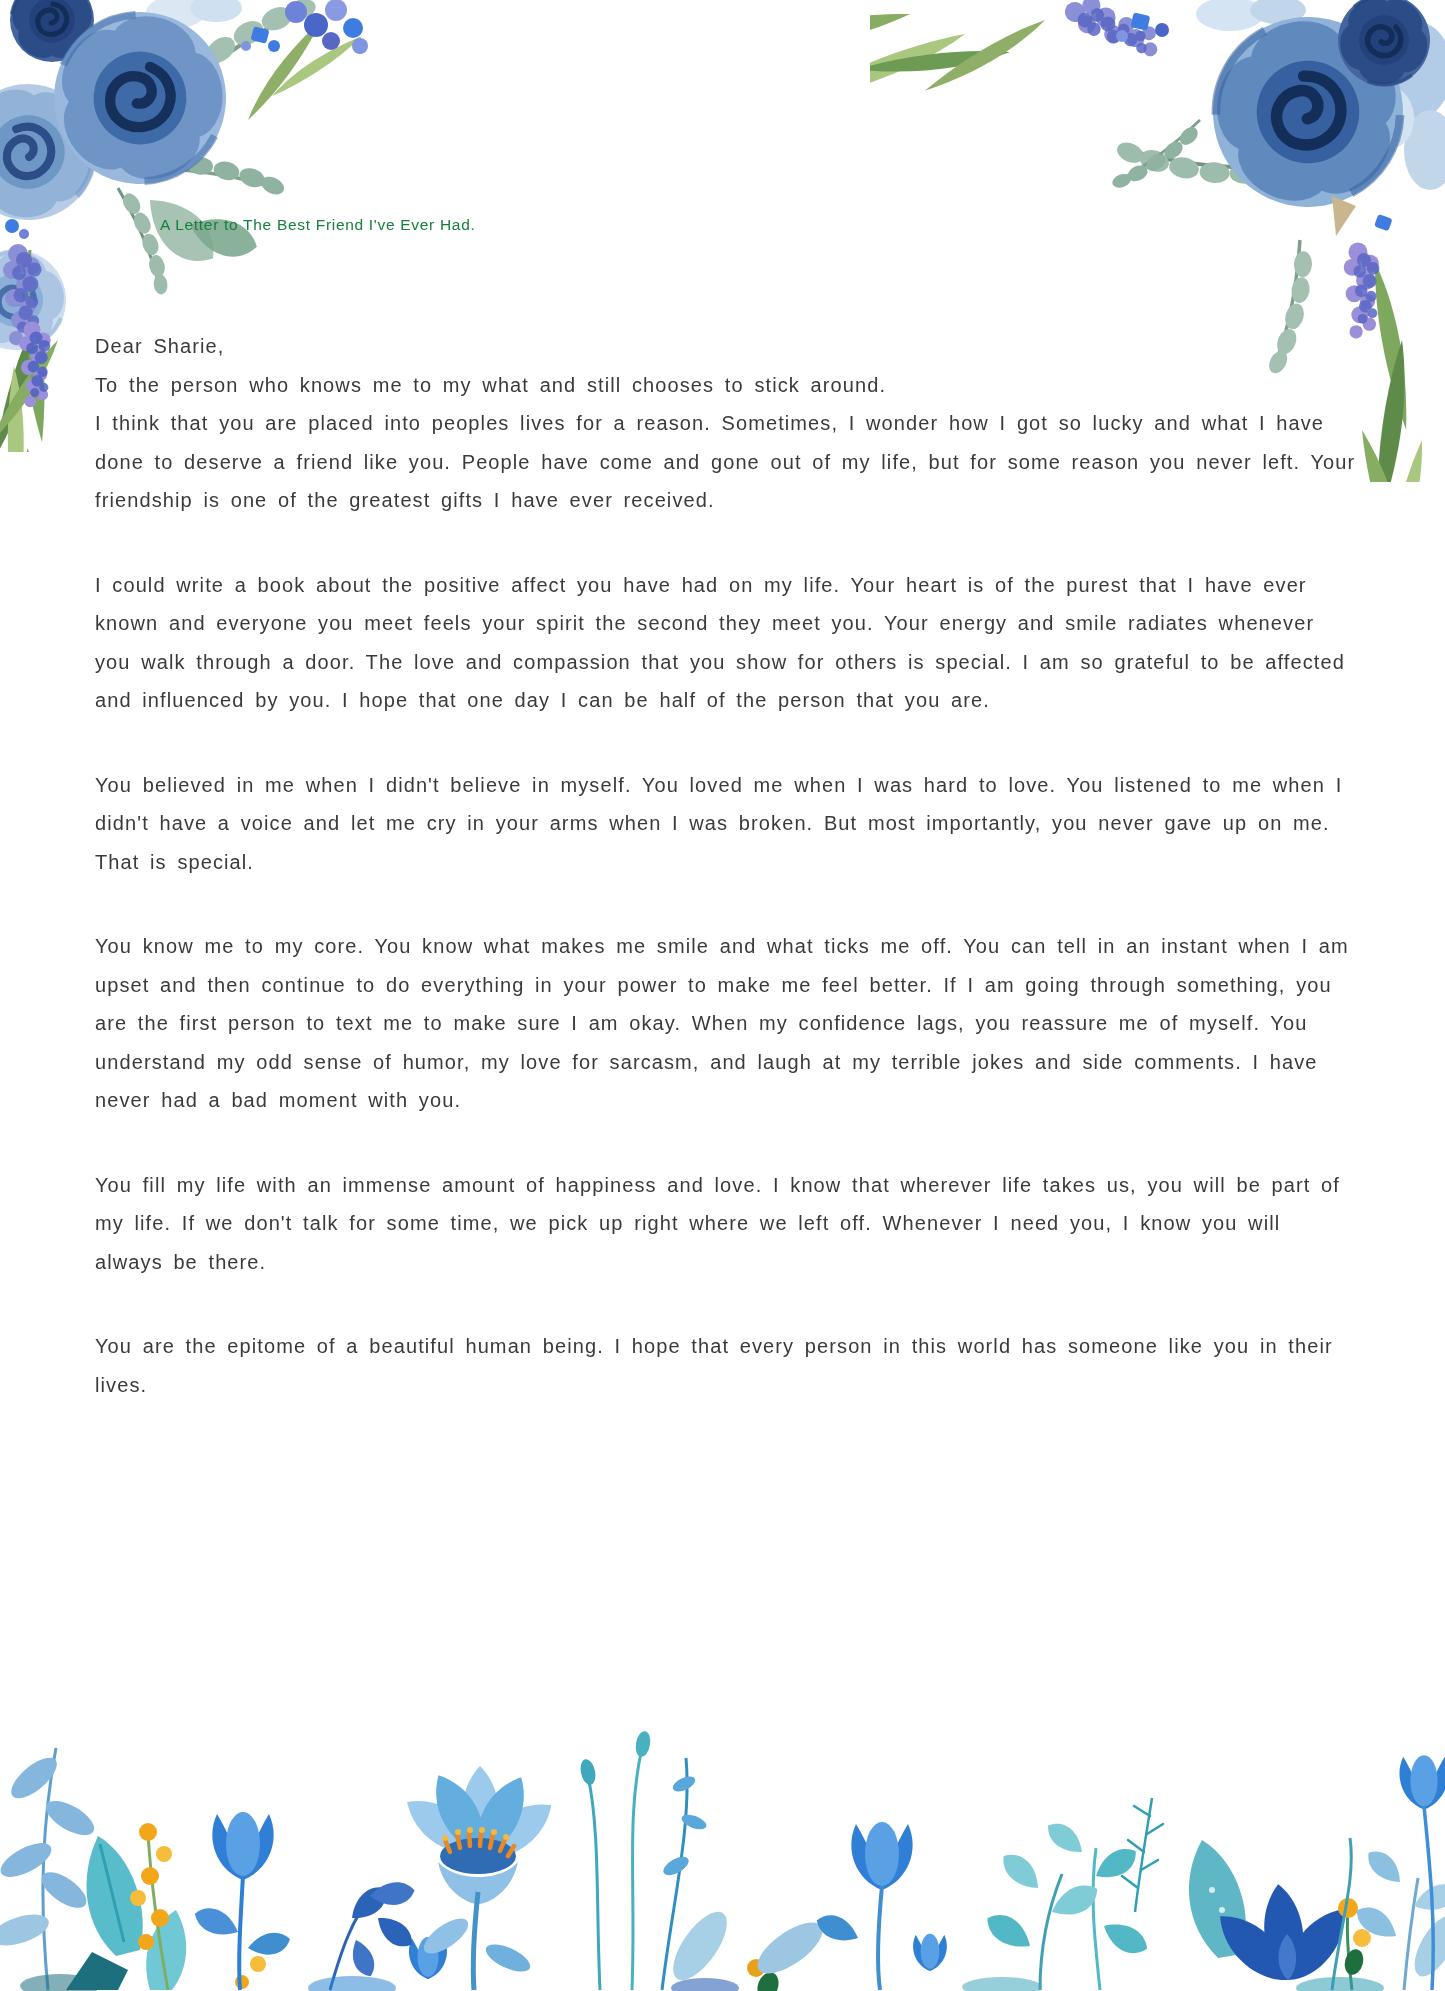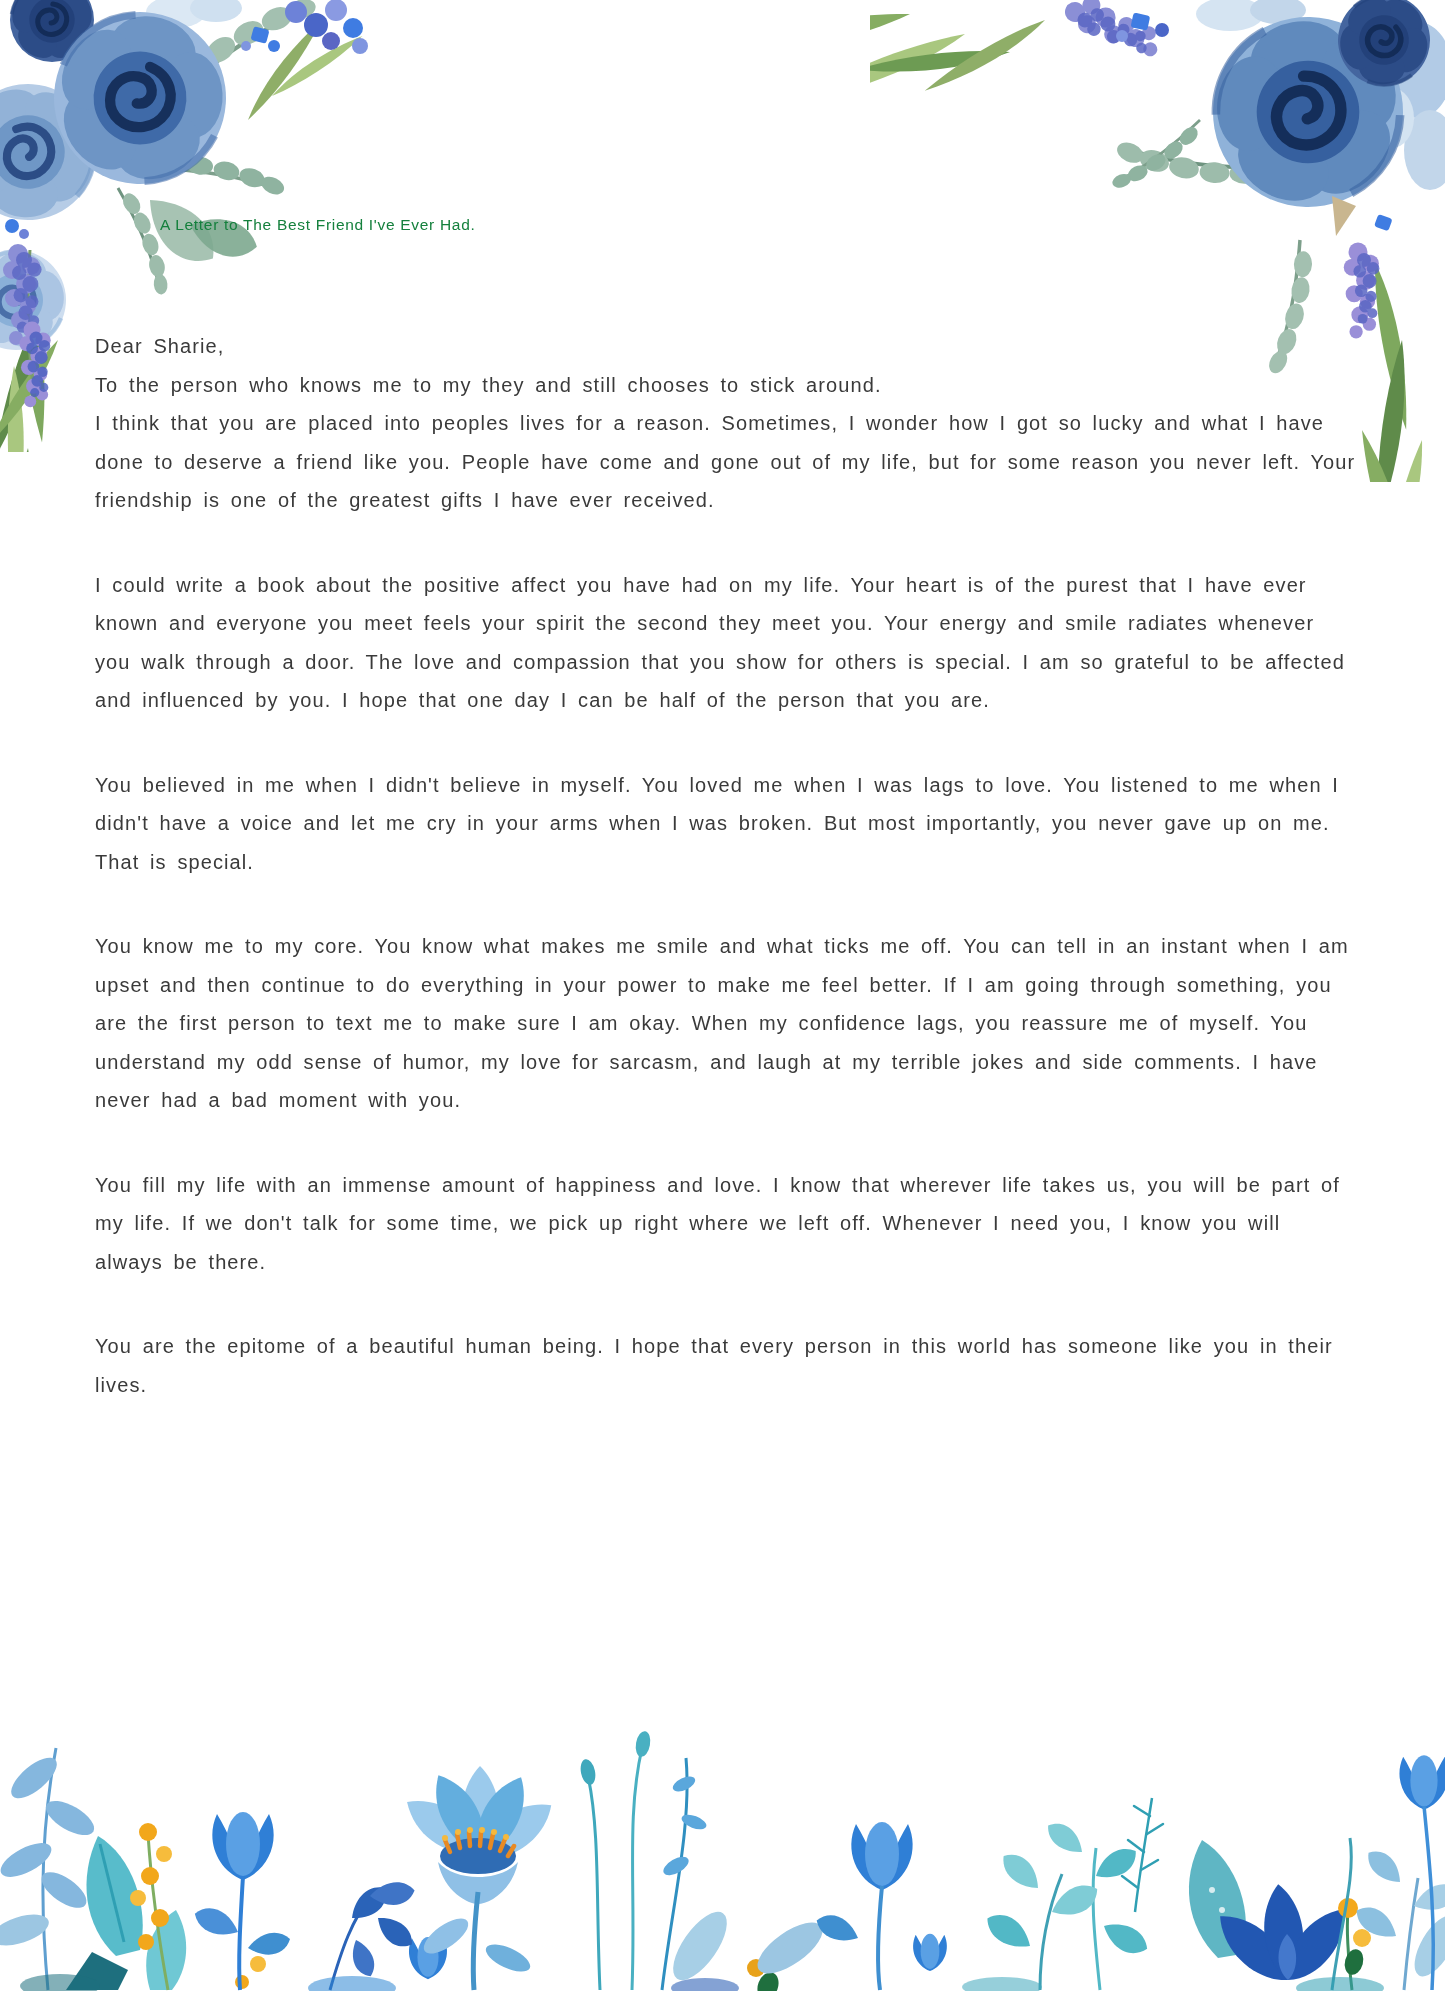--- a/index.html
+++ b/index.html
@@ -171,24 +171,24 @@
     </g>
 
     <use href="#lav" transform="translate(488,252) scale(0.95)" fill="#9a8fd8"></use>
     <use href="#lav" transform="translate(494,260) scale(0.7)" fill="#5a66c4" opacity=".85"></use>
   </svg>
 
   <div class="title">A Letter to The Best Friend I've Ever Had.</div>
 
   <div class="letter">
     <div class="lead">Dear Sharie,</div>
-    <div class="lead">To the person who knows me to my they and still chooses to stick around.</div>
+    <div class="lead">To the person who knows me to my what and still chooses to stick around.</div>
     <p>I think that you are placed into peoples lives for a reason. Sometimes, I wonder how I got so lucky and what I have done to deserve a friend like you. People have come and gone out of my life, but for some reason you never left. Your friendship is one of the greatest gifts I have ever received.</p>
     <p>I could write a book about the positive affect you have had on my life. Your heart is of the purest that I have ever known and everyone you meet feels your spirit the second they meet you. Your energy and smile radiates whenever you walk through a door. The love and compassion that you show for others is special. I am so grateful to be affected and influenced by you. I hope that one day I can be half of the person that you are.</p>
-    <p>You believed in me when I didn't believe in myself. You loved me when I was lags to love. You listened to me when I didn't have a voice and let me cry in your arms when I was broken. But most importantly, you never gave up on me. That is special.</p>
+    <p>You believed in me when I didn't believe in myself. You loved me when I was hard to love. You listened to me when I didn't have a voice and let me cry in your arms when I was broken. But most importantly, you never gave up on me. That is special.</p>
     <p>You know me to my core. You know what makes me smile and what ticks me off. You can tell in an instant when I am upset and then continue to do everything in your power to make me feel better. If I am going through something, you are the first person to text me to make sure I am okay. When my confidence lags, you reassure me of myself. You understand my odd sense of humor, my love for sarcasm, and laugh at my terrible jokes and side comments. I have never had a bad moment with you.</p>
     <p>You fill my life with an immense amount of happiness and love. I know that wherever life takes us, you will be part of my life. If we don't talk for some time, we pick up right where we left off. Whenever I need you, I know you will always be there.</p>
     <p>You are the epitome of a beautiful human being. I hope that every person in this world has someone like you in their lives.</p>
   </div>
 
   <svg class="fl fl-bottom" viewBox="0 0 1445 365" aria-hidden="true">
 
     <path d="M48,364 C 42,300 38,220 56,122" fill="none" stroke="#5f9fd0" stroke-width="3"></path>
     <g fill="#85b7de">
       <ellipse cx="34" cy="152" rx="28" ry="12" transform="rotate(-40 34 152)"></ellipse>

